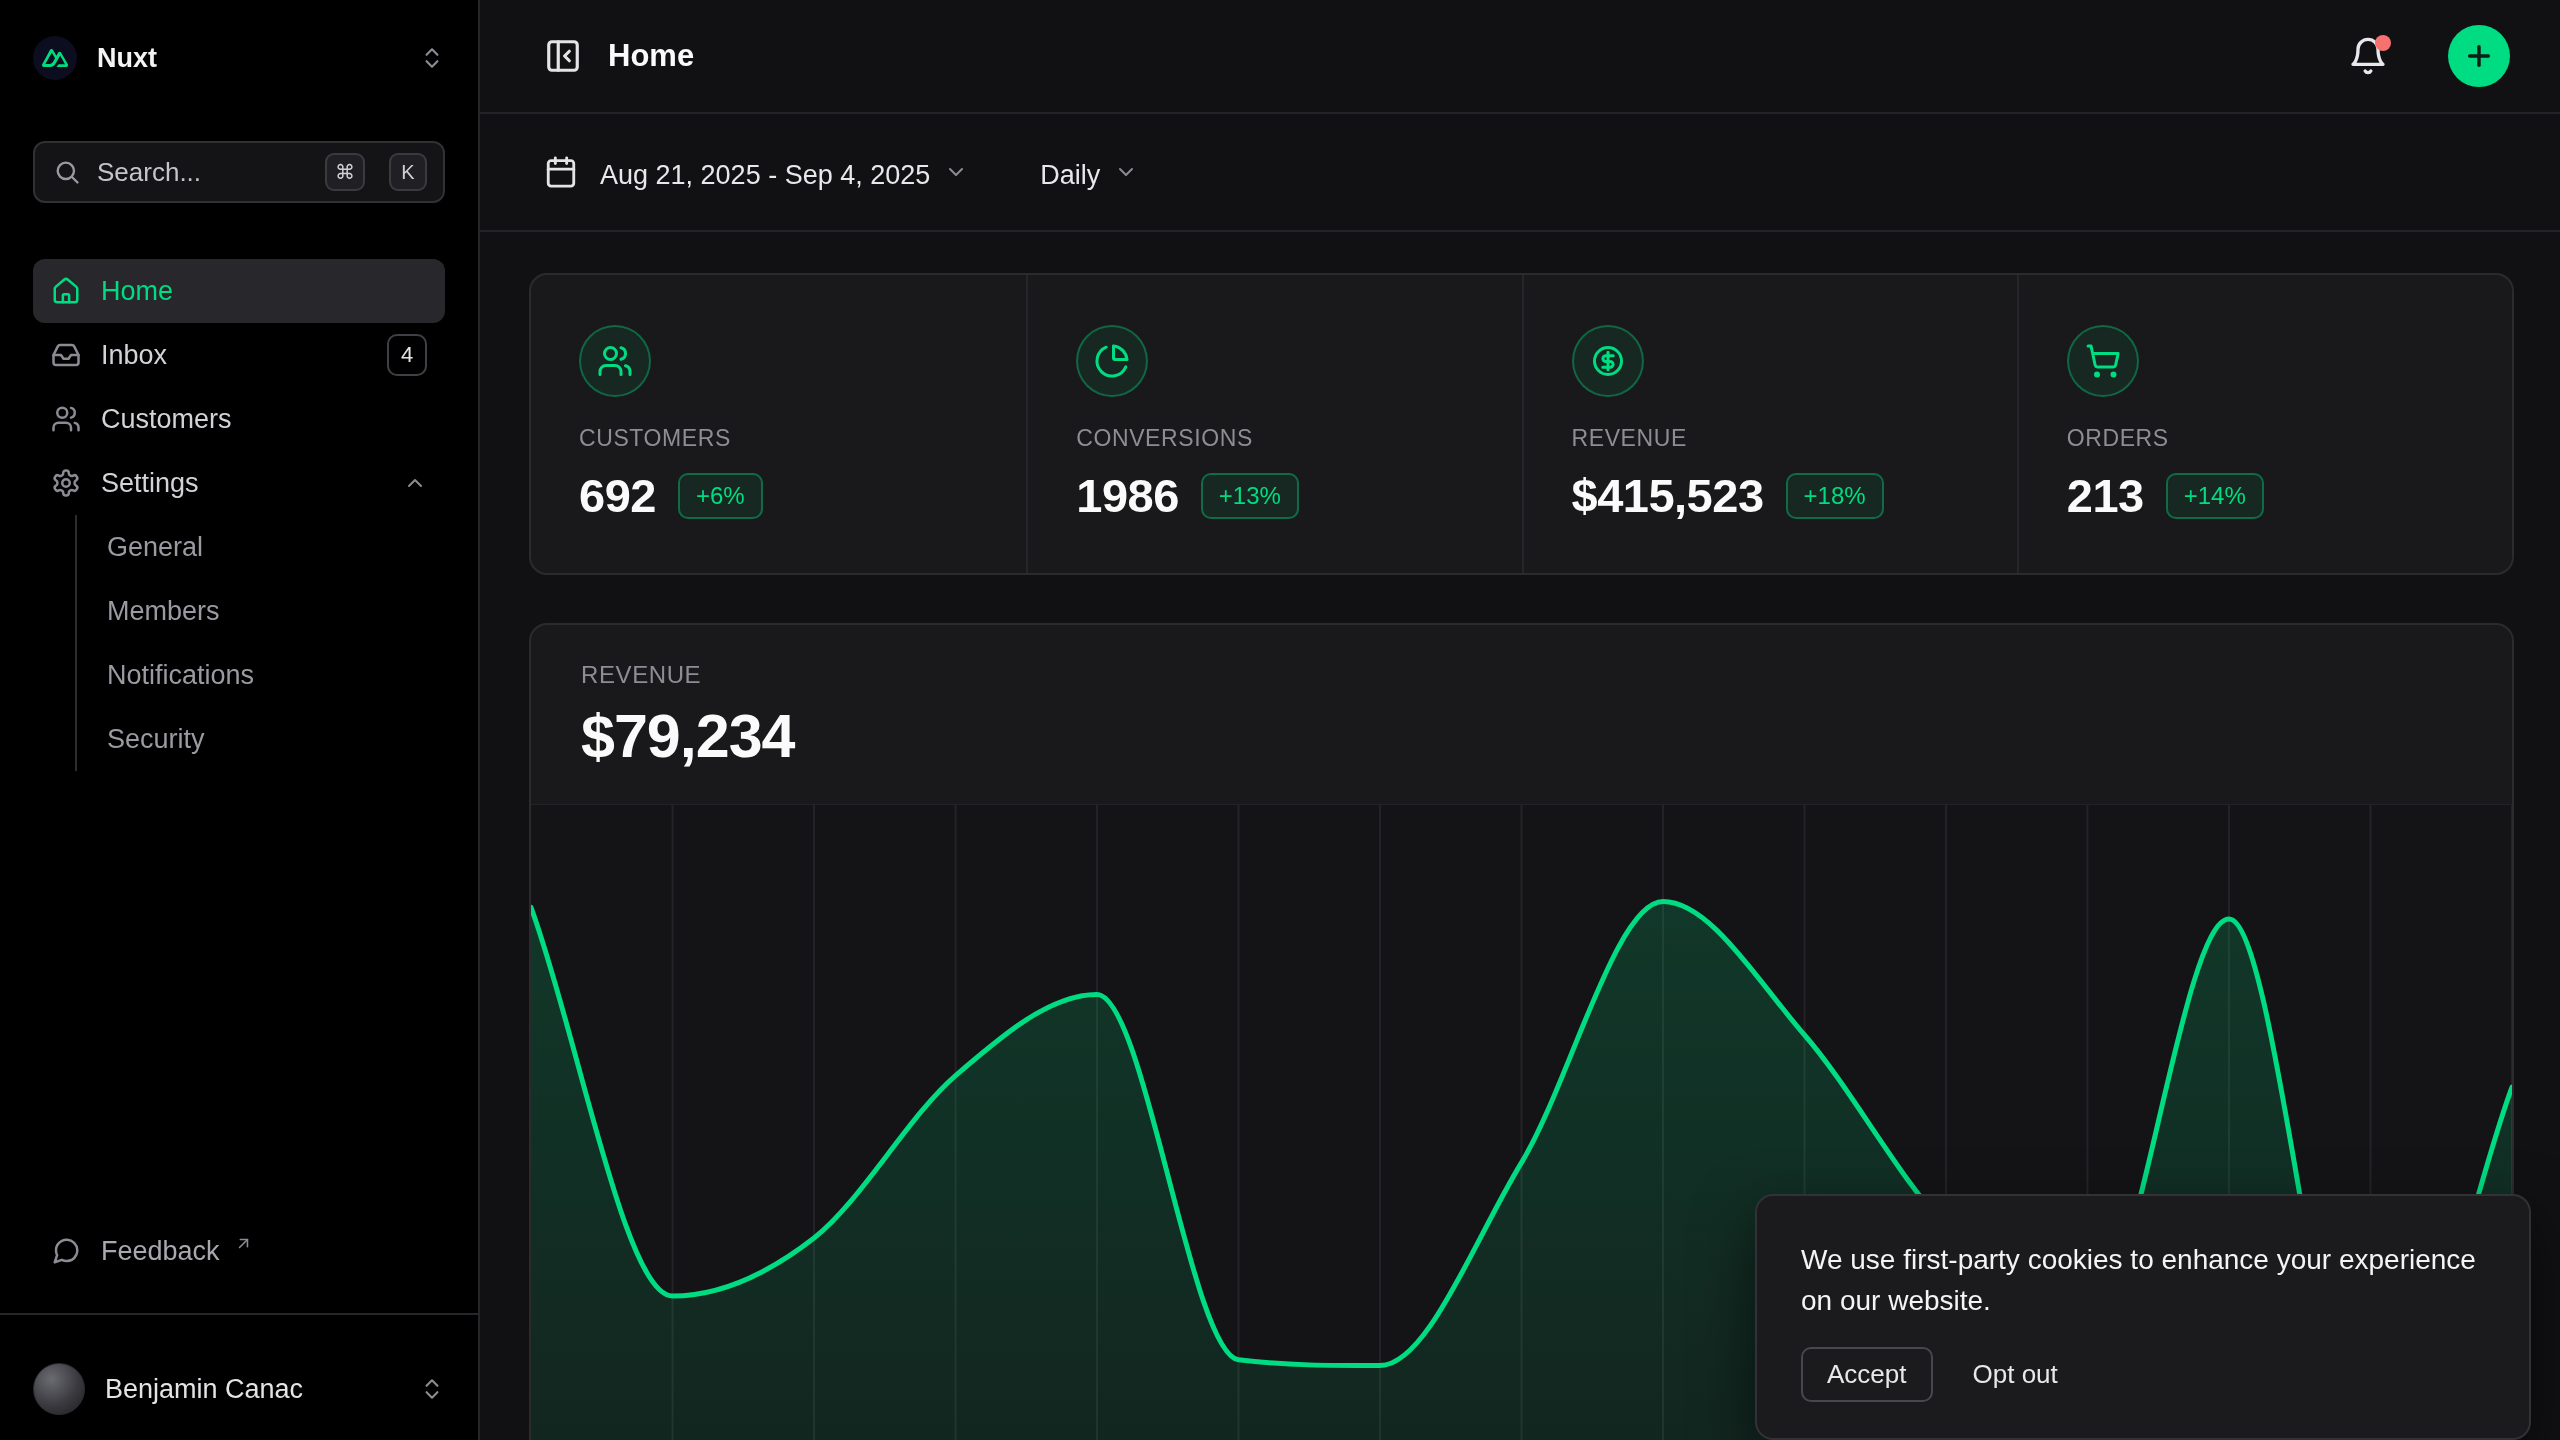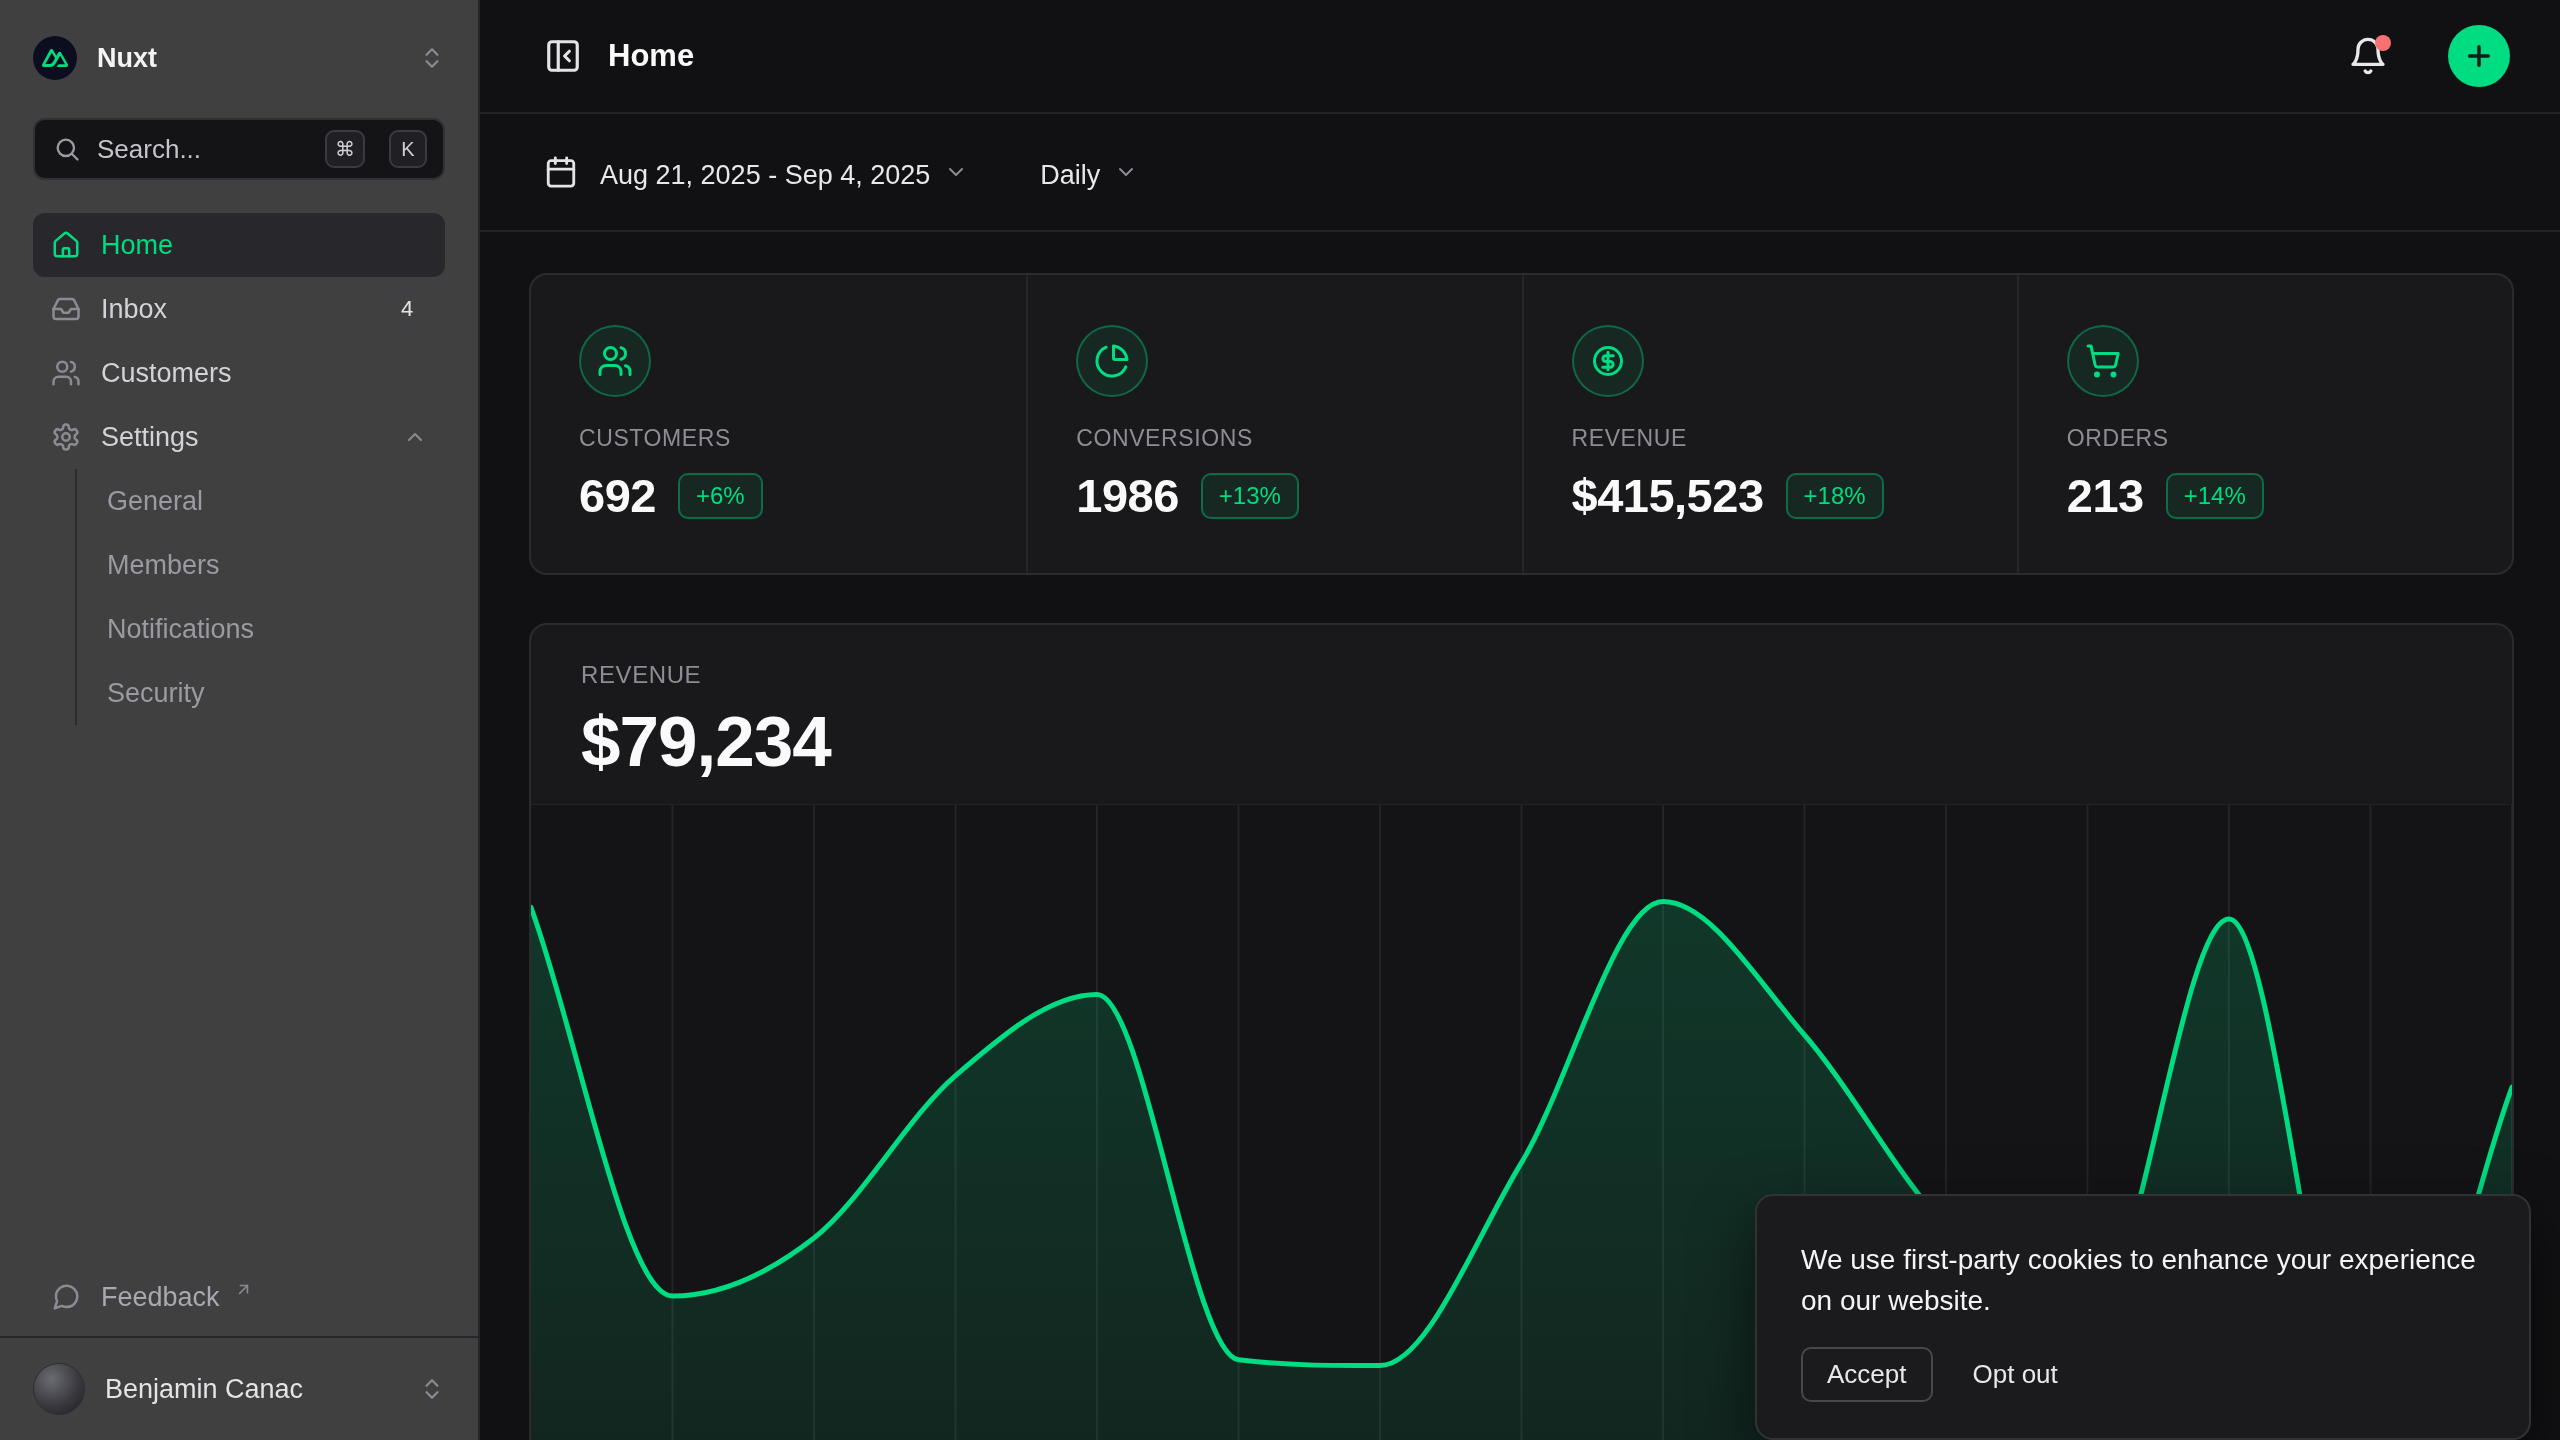--- a/index.html
+++ b/index.html
@@ -1,20 +1,20 @@
 <!DOCTYPE html>
 <html><head>
 <meta charset="utf-8">
 <style>
   * { margin:0; padding:0; box-sizing:border-box; }
   html,body { width:2560px; height:1440px; background:#0f0f11; font-family:"Liberation Sans","DejaVu Sans",sans-serif; }
   .app { position:relative; width:2560px; height:1440px; overflow:hidden; display:flex; background:#111113; color:#fafafa; }
 
   
-  .sidebar { width:480px; min-width:480px; height:100%; background:#404040; border-right:2px solid #26262a; display:flex; flex-direction:column; }
+  .sidebar { width:480px; min-width:480px; height:100%; background:#000000; border-right:2px solid #26262a; display:flex; flex-direction:column;gap:23px; }
   .ws-row { display:flex; align-items:center; gap:20px; height:96px; margin-top:10px; padding:0 33px; }
   .ws-logo { width:44px; height:44px; border-radius:50%; background:#0c0e1f; display:flex; align-items:center; justify-content:center; }
   .ws-logo svg { width:26px; height:22px; }
   .ws-name { font-size:27px; font-weight:700; color:#f4f4f5; flex:1; }
   .updown { color:#8b8b93; width:26px; height:26px; }
 
   .search-box { margin:12px 33px 0; height:62px; background:#141416; border:2px solid #303035; border-radius:12px; display:flex; align-items:center; padding:0 16px 0 18px; gap:16px; cursor:text; }
   .search-box .mag { width:28px; height:28px; color:#9a9aa2; }
   .search-ph { flex:1; font-size:26px; color:#c4c4cb; }
   .kbd { min-width:38px; height:38px; border:2px solid #3a3a40; background:#202024; border-radius:9px; display:flex; align-items:center; justify-content:center; font-size:20px; color:#cfcfd6; padding:0 8px; }
@@ -65,21 +65,21 @@
   .stat-ic { width:72px; height:72px; border-radius:50%; background:rgba(0,220,130,0.08); border:2px solid rgba(0,220,130,0.35); display:flex; align-items:center; justify-content:center; color:#00dc82; }
   .stat-ic svg { width:36px; height:36px; }
   .stat-label { margin-top:28px; font-size:23px; font-weight:500; letter-spacing:0.6px; color:#8d8d95; }
   .stat-vrow { margin-top:16px; display:flex; align-items:center; gap:22px; }
   .stat-value { font-size:47px; font-weight:700; color:#fafafa; letter-spacing:-0.5px; }
   .delta-badge { padding:7px 16px; border-radius:10px; border:2px solid rgba(0,220,130,0.38); background:rgba(0,220,130,0.08); color:#00dc82; font-size:24px; font-weight:500; }
 
   .rev-card { margin-top:48px; height:860px; background:#19191b; border:2px solid #2b2b2e; border-radius:18px; overflow:hidden; display:flex; flex-direction:column; }
   .rev-head { padding:36px 50px 0; height:179px; }
   .rev-label { font-size:24px; font-weight:500; letter-spacing:0.6px; color:#8d8d95; }
-  .rev-value { margin-top:12px; font-size:71px; font-weight:700; color:#fafafa; letter-spacing:-1px; }
+  .rev-value { margin-top:12px; font-size:61px; font-weight:700; color:#fafafa; letter-spacing:-1px; }
   .chart { flex:1; background:#141416; border-top:1px solid #232327; position:relative; }
   .chart svg { display:block; width:100%; height:635px; }
 
   
   .cookie { position:absolute; left:1755px; top:1194px; width:776px; background:#1b1b1d; border:2px solid #313136; border-radius:18px; padding:44px 44px 36px; box-shadow:0 24px 60px rgba(0,0,0,0.55); z-index:20; }
   .cookie-msg { font-size:28px; line-height:1.45; color:#f4f4f5; }
   .cookie-actions { margin-top:26px; display:flex; align-items:center; gap:40px; }
   .btn-accept { border:2px solid #47474d; background:transparent; border-radius:10px; padding:10px 24px; font-size:26px; font-weight:500; color:#e8e8ea; cursor:pointer; font-family:inherit; }
   .btn-optout { background:none; border:none; font-size:26px; font-weight:500; color:#e8e8ea; cursor:pointer; font-family:inherit; }
 

